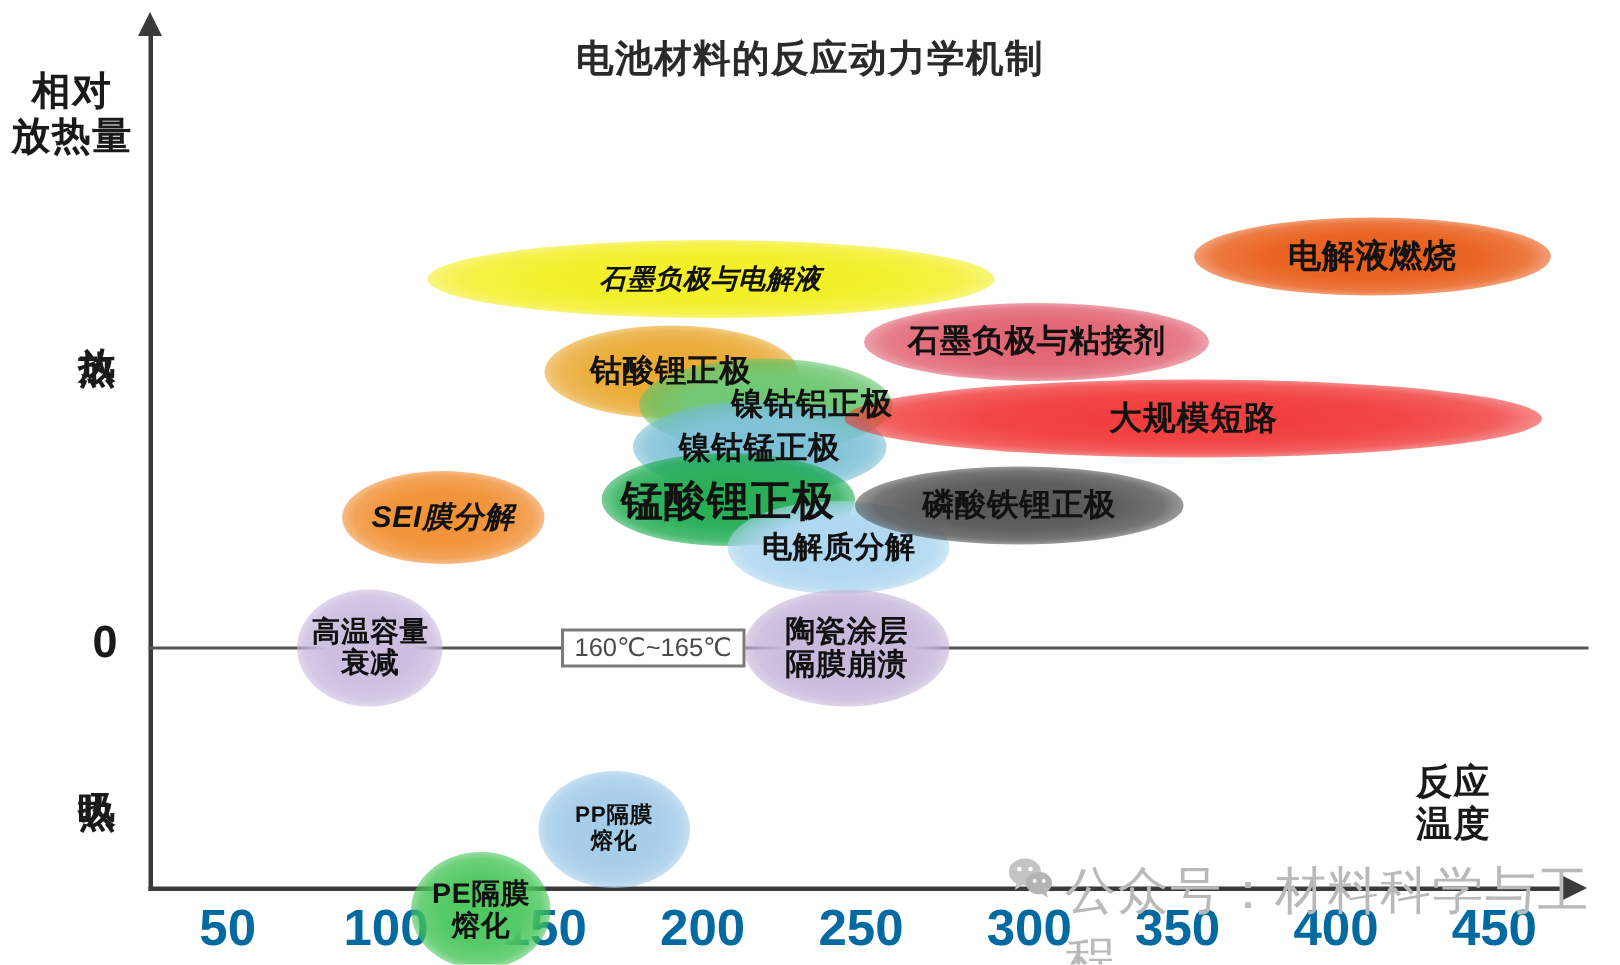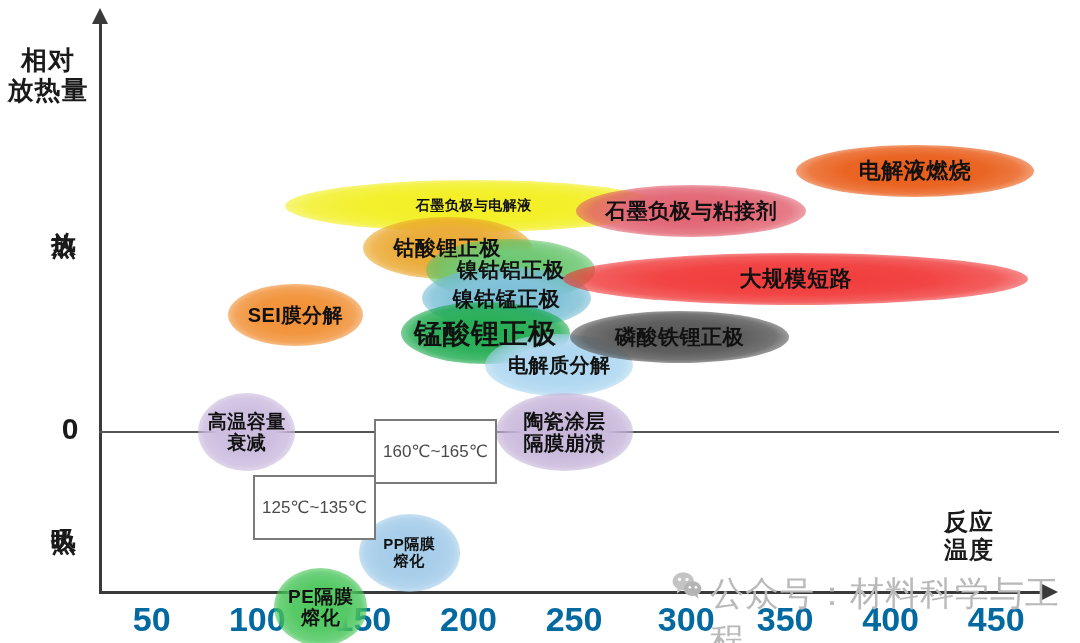--- a/index.html
+++ b/index.html
@@ -67,21 +67,21 @@
   }
   .bubble span{position:relative;z-index:2;}
 
   
   .temp-box{
     position:absolute;
     border:2px solid #7a7a7a;
     background:#ffffff;
     color:#4a4a4a;
     font-size:17px;
-    padding:20px 7px;
+    padding:1px 7px;
     white-space:nowrap;
     box-sizing:border-box;
   }
 
   
   #chart-title{
     position:absolute;left:290px;top:22px;width:500px;
     text-align:center;font-size:25px;font-weight:bold;color:#2a2a2a;
     letter-spacing:1px;
   }
@@ -93,20 +93,21 @@
     font-size:34px;color:#b9b9b9;letter-spacing:1px;
     pointer-events:none;
   }
   #wechat-icon{width:30px;height:28px;flex:0 0 auto;}
 </style>
 </head>
 <body>
 
 <div id="chart">
 
+  <div id="chart-title">电池材料的反应动力学机制</div>
 
   <div class="axis-line" id="y-axis"></div>
   <div class="arrow-up"></div>
   <div id="y-axis-title">
     <div>相对</div>
     <div>放热量</div>
   </div>
   <div class="y-rot" id="y-label-exo">放热</div>
   <div class="y-rot" id="y-label-endo">吸热</div>
   <div id="y-zero">0</div>
@@ -137,42 +138,42 @@
           <div>高温容量</div>
           <div>衰减</div>
         </span>
       </div>
       <div class="bubble" style="left: 274.222px; top: 567.9px; width: 92.8889px; height: 78px; font-size: 19px; background: radial-gradient(rgb(77, 199, 94) 0%, rgb(87, 202, 103) 42%, rgba(68, 196, 86, 0.78) 62%, rgba(68, 196, 86, 0.34) 80%, rgba(68, 196, 86, 0) 100%);">
         <span>
           <div>PE隔膜</div>
           <div>熔化</div>
         </span>
       </div>
-      <div class="bubble" style="left: 227.778px; top: 284px; width: 135.111px; height: 62px; font-size: 20px; background: radial-gradient(rgb(241, 144, 53) 0%, rgb(242, 150, 63) 42%, rgba(240, 138, 42, 0.78) 62%, rgba(240, 138, 42, 0.34) 80%, rgba(240, 138, 42, 0) 100%);">
+      <div class="bubble" style="left: 227.778px; top: 314px; width: 135.111px; height: 62px; font-size: 20px; background: radial-gradient(rgb(241, 144, 53) 0%, rgb(242, 150, 63) 42%, rgba(240, 138, 42, 0.78) 62%, rgba(240, 138, 42, 0.34) 80%, rgba(240, 138, 42, 0) 100%); font-style: italic;">
         <span>
           <div>SEI膜分解</div>
         </span>
       </div>
       <div class="bubble" style="left: 358.667px; top: 513.84px; width: 101.333px; height: 78px; font-size: 15px; background: radial-gradient(rgb(163, 204, 233) 0%, rgb(168, 206, 234) 42%, rgba(158, 201, 232, 0.78) 62%, rgba(158, 201, 232, 0.34) 80%, rgba(158, 201, 232, 0) 100%);">
         <span>
           <div>PP隔膜</div>
           <div>熔化</div>
         </span>
       </div>
-      <div class="bubble" style="left: 284.778px; top: 180px; width: 377.889px; height: 52px; font-size: 14px; background: radial-gradient(rgb(243, 239, 34) 0%, rgb(243, 240, 45) 42%, rgba(242, 238, 22, 0.78) 62%, rgba(242, 238, 22, 0.34) 80%, rgba(242, 238, 22, 0) 100%);">
+      <div class="bubble" style="left: 284.778px; top: 160px; width: 377.889px; height: 52px; font-size: 18px; background: radial-gradient(rgb(243, 239, 34) 0%, rgb(243, 240, 45) 42%, rgba(242, 238, 22, 0.78) 62%, rgba(242, 238, 22, 0.34) 80%, rgba(242, 238, 22, 0) 100%); font-style: italic;">
         <span>
           <div>石墨负极与电解液</div>
         </span>
       </div>
       <div class="bubble" style="left: 362.889px; top: 216.56px; width: 168.889px; height: 62px; font-size: 21px; background: radial-gradient(rgb(234, 169, 49) 0%, rgb(235, 173, 60) 42%, rgba(233, 164, 38, 0.78) 62%, rgba(233, 164, 38, 0.34) 80%, rgba(233, 164, 38, 0) 100%);">
         <span>
           <div>钴酸锂正极</div>
         </span>
       </div>
-      <div class="bubble" style="left: 426.222px; top: 238.82px; width: 168.889px; height: 62px; font-size: 21px; background: radial-gradient(rgb(107, 198, 112) 0%, rgb(115, 201, 119) 42%, rgba(99, 195, 104, 0.78) 62%, rgba(99, 195, 104, 0.34) 80%, rgba(99, 195, 104, 0) 100%);">
+      <div class="bubble" style="left: 426.222px; top: 238.82px; width: 168.889px; height: 62px; font-size: 21px; background: radial-gradient(rgb(107, 198, 112) 0%, rgb(115, 201, 119) 42%, rgba(99, 195, 104, 0.78) 62%, rgba(99, 195, 104, 0.34) 80%, rgba(99, 195, 104, 0) 100%); justify-content: flex-end;">
         <span>
           <div>镍钴铝正极</div>
         </span>
       </div>
       <div class="bubble" style="left: 422px; top: 267.44px; width: 168.889px; height: 62px; font-size: 21px; background: radial-gradient(rgb(123, 191, 214) 0%, rgb(130, 195, 216) 42%, rgba(116, 188, 212, 0.78) 62%, rgba(116, 188, 212, 0.34) 80%, rgba(116, 188, 212, 0) 100%);">
         <span>
           <div>镍钴锰正极</div>
         </span>
       </div>
       <div class="bubble" style="left: 400.889px; top: 302.42px; width: 168.889px; height: 62px; font-size: 28px; background: radial-gradient(rgb(35, 172, 83) 0%, rgb(46, 177, 92) 42%, rgba(23, 168, 74, 0.78) 62%, rgba(23, 168, 74, 0.34) 80%, rgba(23, 168, 74, 0) 100%);">
@@ -189,38 +190,37 @@
         <span>
           <div>陶瓷涂层</div>
           <div>隔膜崩溃</div>
         </span>
       </div>
       <div class="bubble" style="left: 569.778px; top: 310.6px; width: 219.556px; height: 52px; font-size: 21px; background: radial-gradient(rgb(86, 86, 86) 0%, rgb(95, 95, 95) 42%, rgba(77, 77, 77, 0.78) 62%, rgba(77, 77, 77, 0.34) 80%, rgba(77, 77, 77, 0) 100%);">
         <span>
           <div>磷酸铁锂正极</div>
         </span>
       </div>
-      <div class="bubble" style="left: 576.111px; top: 185px; width: 230.111px; height: 52px; font-size: 21px; background: radial-gradient(rgb(226, 98, 113) 0%, rgb(227, 107, 121) 42%, rgba(224, 90, 106, 0.78) 62%, rgba(224, 90, 106, 0.34) 80%, rgba(224, 90, 106, 0) 100%);">
+      <div class="bubble" style="left: 576.111px; top: 202px; width: 230.111px; height: 52px; font-size: 21px; background: radial-gradient(rgb(226, 98, 113) 0%, rgb(227, 107, 121) 42%, rgba(224, 90, 106, 0.78) 62%, rgba(224, 90, 106, 0.34) 80%, rgba(224, 90, 106, 0) 100%);">
         <span>
           <div>石墨负极与粘接剂</div>
         </span>
       </div>
       <div class="bubble" style="left: 563.444px; top: 253.36px; width: 464.444px; height: 52px; font-size: 22px; background: radial-gradient(rgb(241, 58, 58) 0%, rgb(242, 69, 69) 42%, rgba(240, 48, 48, 0.78) 62%, rgba(240, 48, 48, 0.34) 80%, rgba(240, 48, 48, 0) 100%);">
         <span>
           <div>大规模短路</div>
         </span>
       </div>
       <div class="bubble" style="left: 795.667px; top: 145.24px; width: 238.556px; height: 52px; font-size: 22px; background: radial-gradient(rgb(233, 93, 24) 0%, rgb(234, 101, 36) 42%, rgba(232, 84, 12, 0.78) 62%, rgba(232, 84, 12, 0.34) 80%, rgba(232, 84, 12, 0) 100%);">
         <span>
           <div>电解液燃烧</div>
         </span>
       </div>
     </div>
 
-  <div class="temp-box" id="temp-box-0" style="left: 253px; top: 475px;">125℃~135℃</div>
   <div class="temp-box" id="temp-box-1" style="left: 374px; top: 419px;">160℃~165℃</div>
 
   <div id="watermark">
     <svg id="wechat-icon" viewBox="0 0 32 30">
       <ellipse cx="12" cy="11" rx="11.5" ry="9.6" fill="#c4c4c4"></ellipse>
       <polygon points="6,18 5,24 10,20.5" fill="#c4c4c4"></polygon>
       <circle cx="8" cy="9" r="1.7" fill="#ffffff"></circle>
       <circle cx="16" cy="9" r="1.7" fill="#ffffff"></circle>
       <ellipse cx="22" cy="19" rx="9.4" ry="7.9" fill="#b4b4b4"></ellipse>
       <polygon points="27,25 28.5,29.5 24,26.5" fill="#b4b4b4"></polygon>

